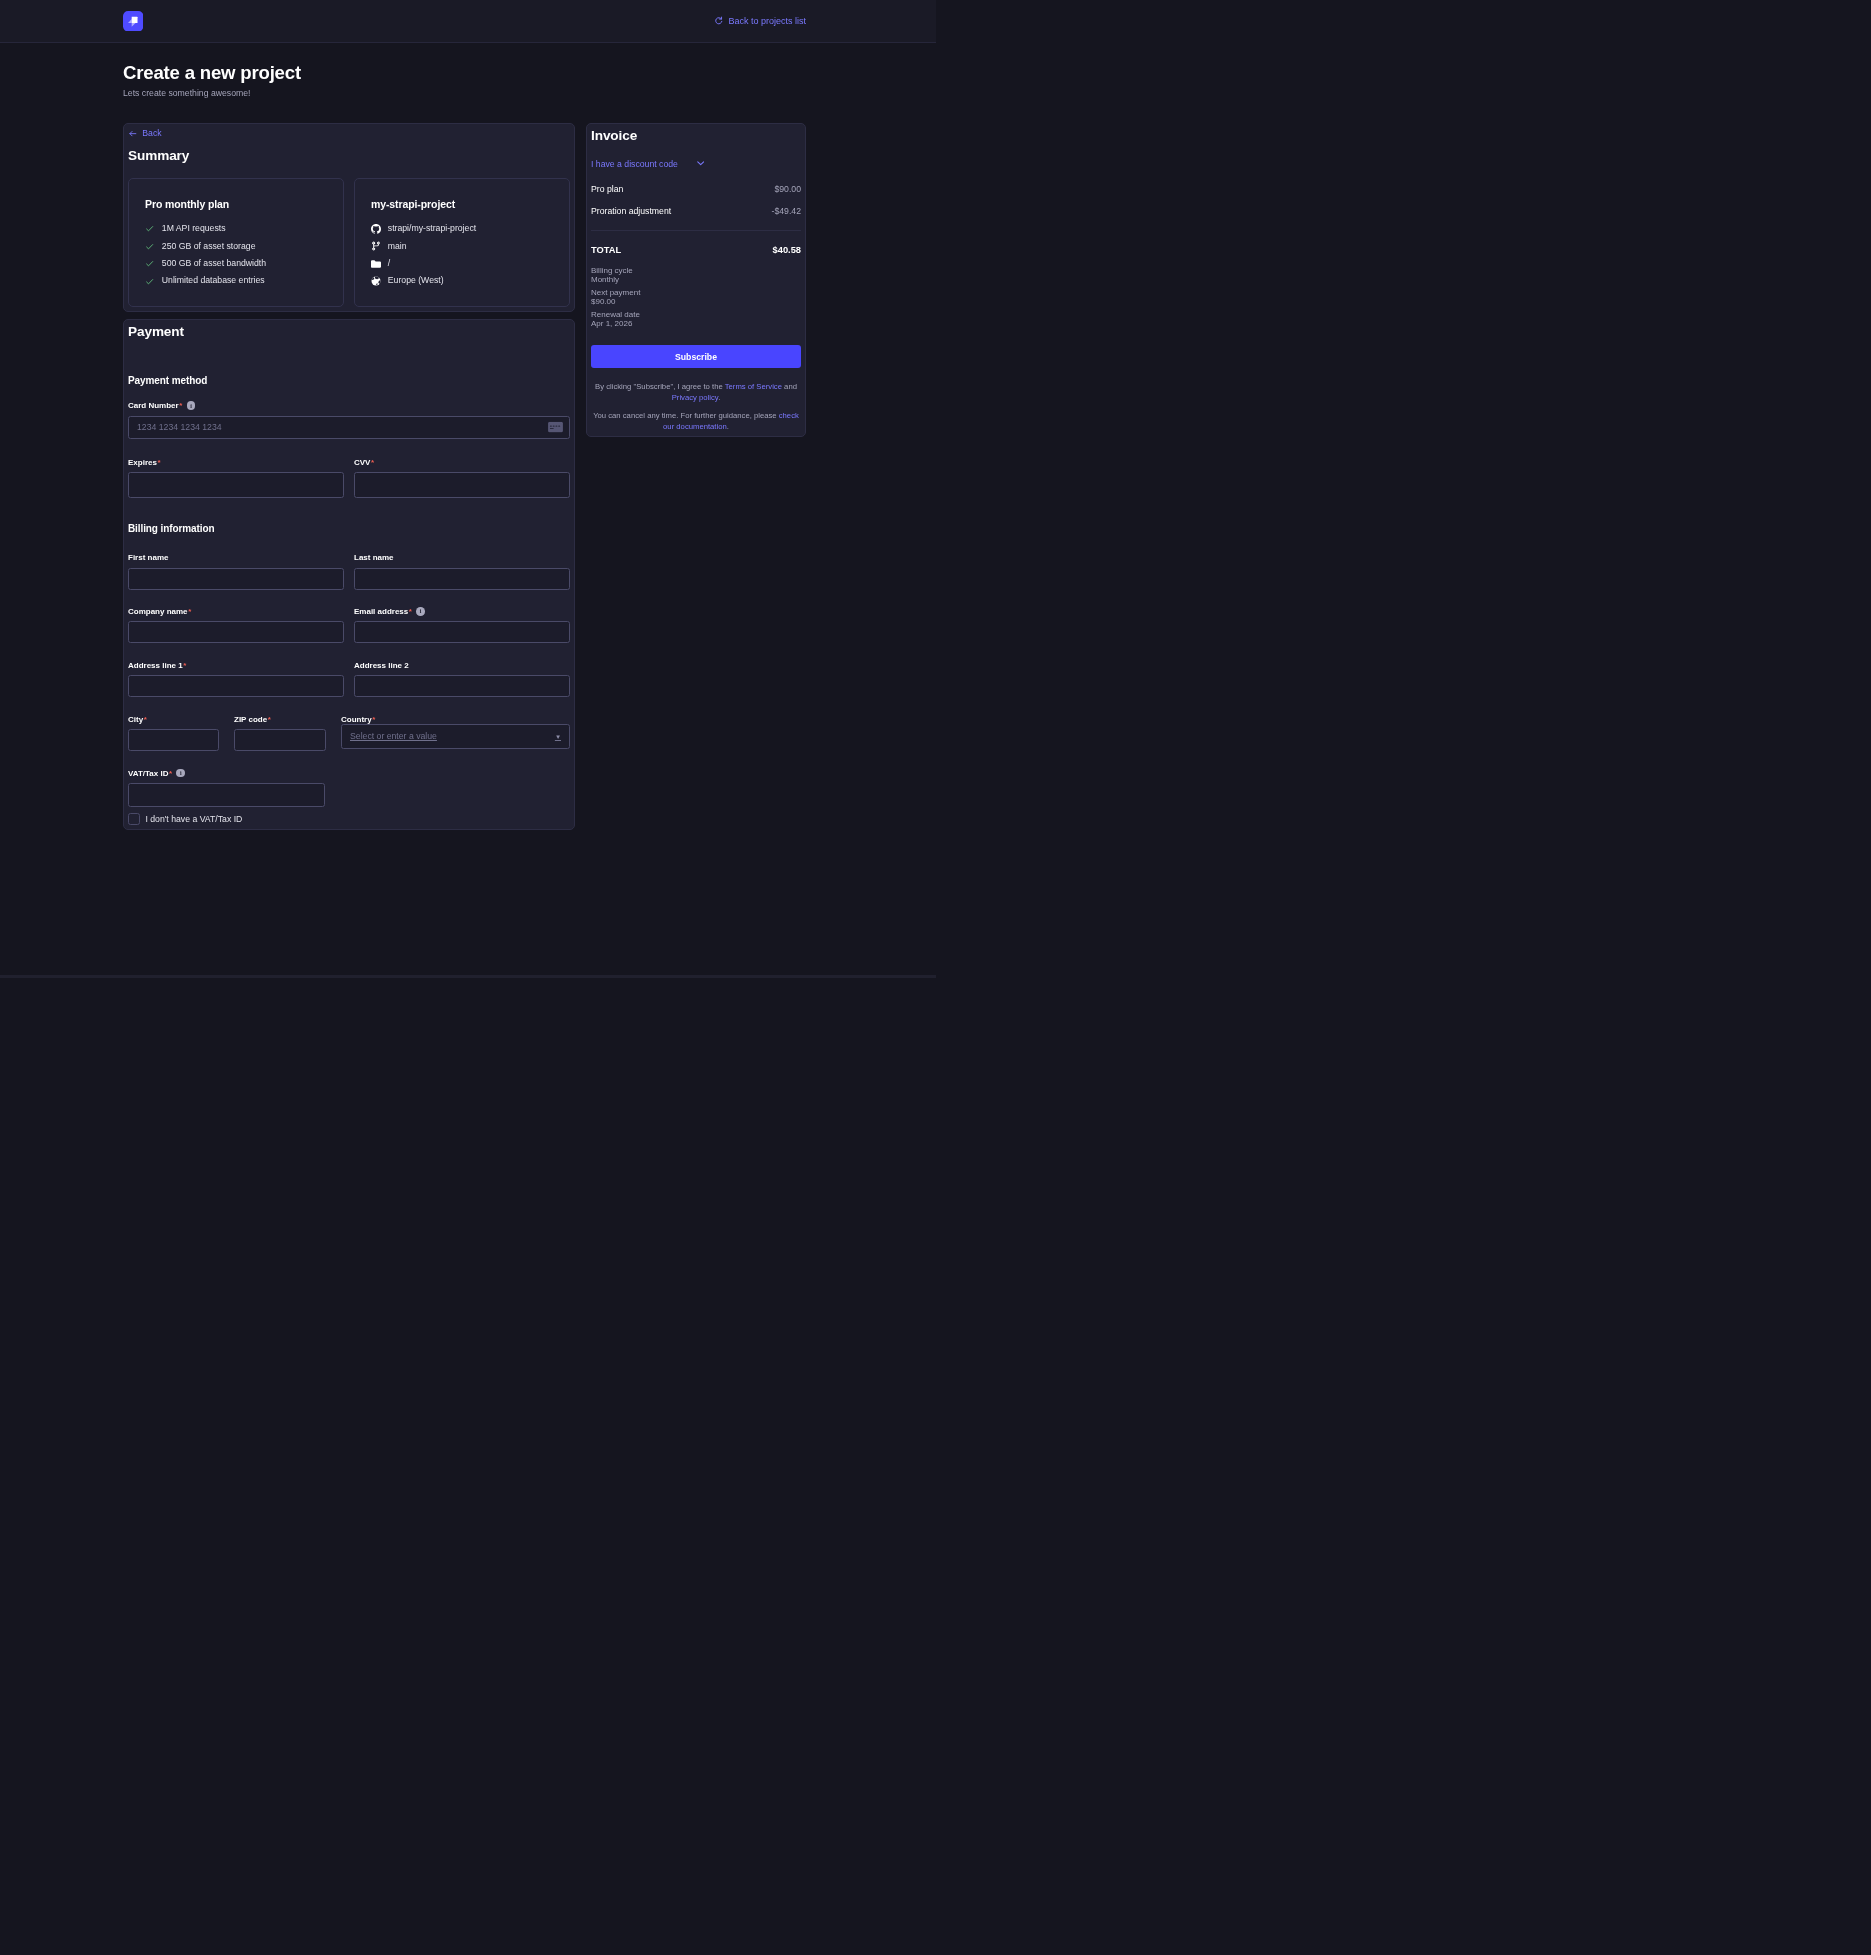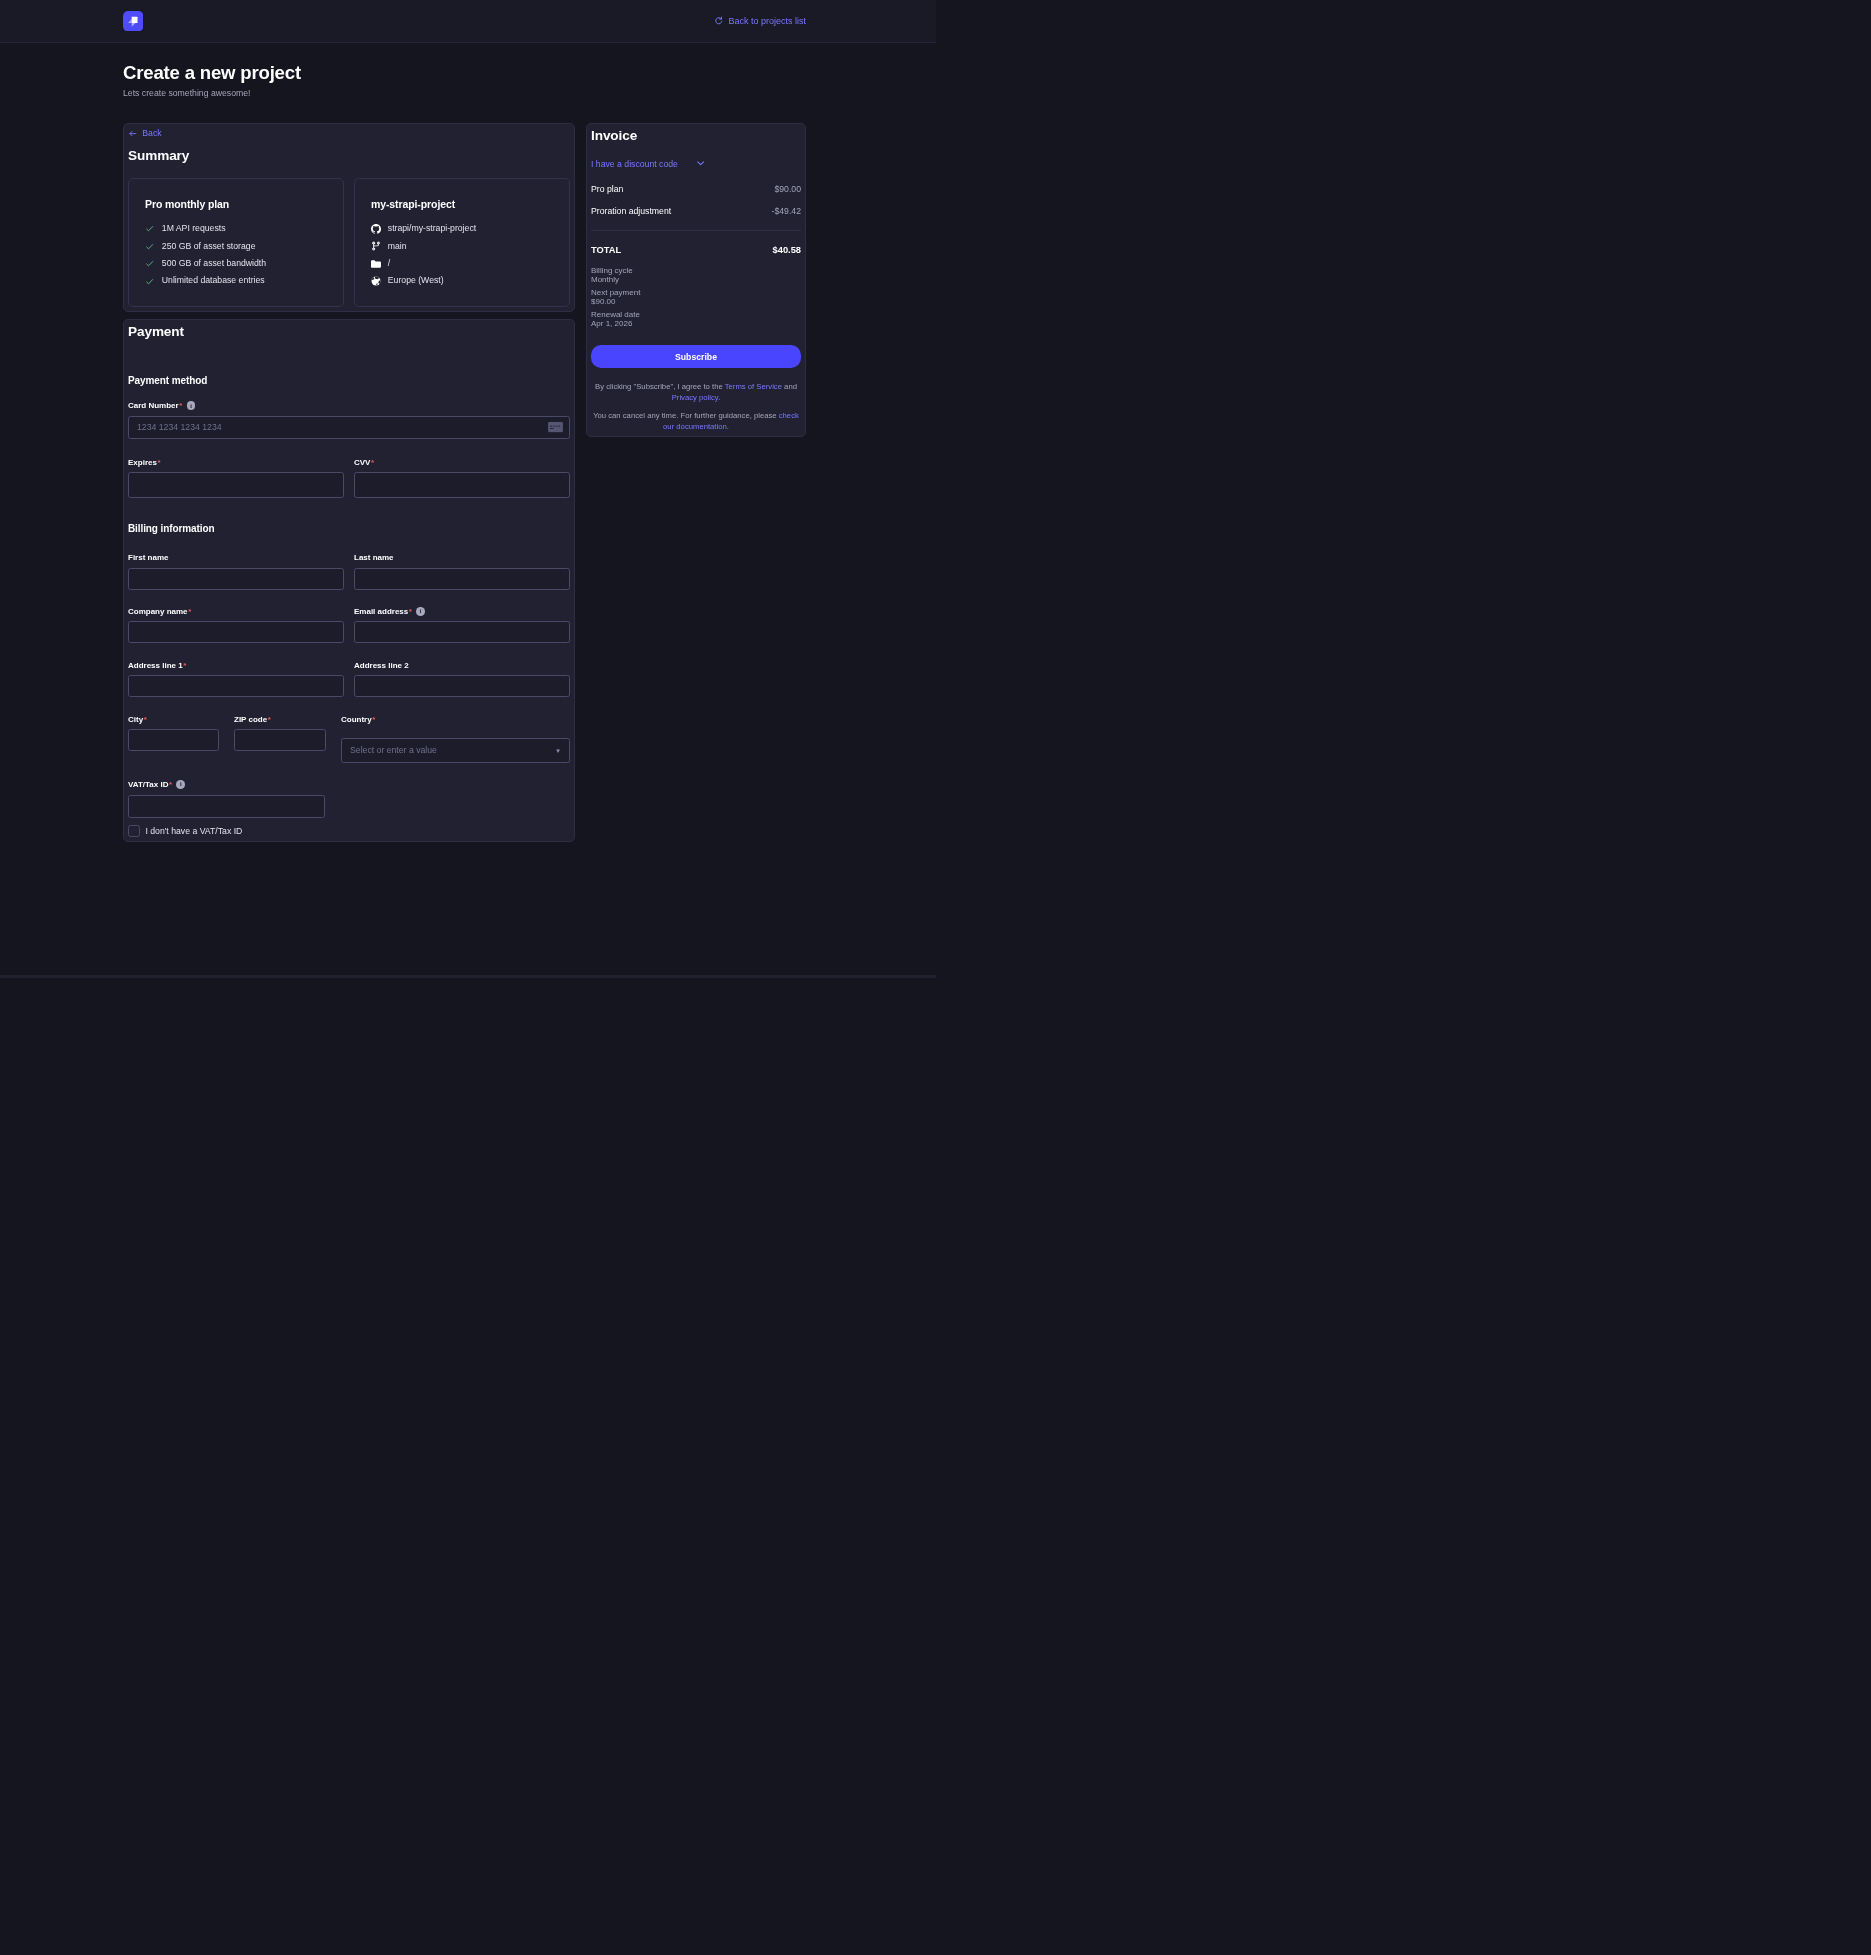--- a/index.html
+++ b/index.html
@@ -67,42 +67,42 @@
     border-radius:2.5px;color:var(--text);font-size:8.7px;font-family:"Liberation Sans",sans-serif;outline:none;}
   input::placeholder{color:var(--placeholder);}
   .input-wrap{position:relative;margin-top:5.6px;}
   .card-input input{height:23.5px;padding:0 27px 0 8px;}
   .cc-icon{position:absolute;right:6.8px;top:50%;transform:translateY(-50%);}
   .row-2{display:grid;grid-template-columns:1fr 1fr;column-gap:10px;margin-top:18.6px;}
   .row-2.tight{margin-top:17.3px;}
   .exp-cvv input{height:26px;padding:0 8px;}
   .b-input{height:22px;padding:0 8px;margin-top:5.6px;}
   .row-city{display:grid;grid-template-columns:91px 92px 1fr;column-gap:15px;margin-top:17.3px;}
-  .fake-select{height:25px;margin-top:14px;display:flex;align-items:center;justify-content:space-between;
-    padding:0 8px;color:var(--placeholder);cursor:pointer;}
+  .fake-select{height:25px;margin-top:0;display:flex;align-items:center;justify-content:space-between;
+    padding:0 8px;color:var(--placeholder);cursor:pointer;text-decoration:underline;}
   .fake-select .caret{color:#8e8ea9;font-size:6.2px;}
   .vat-field{margin-top:17.3px;width:197px;}
   .vat-field input{height:23.5px;padding:0 8px;margin-top:5.6px;}
   .cbx-row{display:flex;align-items:center;gap:5.6px;margin-top:6.8px;cursor:pointer;}
   .cbx{width:11.8px;height:11.8px;border:0.6px solid var(--input-border);border-radius:2.5px;background:transparent;flex:0 0 11.8px;}
   .cbx-label{font-size:8.7px;color:var(--text-soft);}
 
   
   .invoice-card h2{font-size:13.6px;font-weight:700;letter-spacing:-0.1px;}
   .discount-link{margin-top:15.5px;display:inline-flex;align-items:center;gap:19px;color:var(--purple);
     font-size:8.7px;text-decoration:none;cursor:pointer;}
   .inv-rows{margin-top:15.5px;display:flex;flex-direction:column;gap:11.8px;}
   .inv-row{display:flex;justify-content:space-between;font-size:8.7px;}
   .inv-row .val{color:var(--muted);}
   .inv-divider{border:none;border-top:0.6px solid var(--card-border);margin:14.2px 0 13.6px;}
   .inv-total{display:flex;justify-content:space-between;font-size:9.3px;font-weight:700;}
   .inv-details{margin-top:11px;display:flex;flex-direction:column;gap:4.3px;}
   .inv-detail{display:flex;justify-content:space-between;font-size:8px;color:var(--muted);flex-direction:column;}
   .subscribe{display:block;width:100%;height:23px;margin-top:16.7px;background:var(--blue);color:#fff;
-    border:none;border-radius:10px;font-size:8.7px;font-weight:700;font-family:"Liberation Sans",sans-serif;cursor:pointer;text-align:center;}
+    border:none;border-radius:3px;font-size:8.7px;font-weight:700;font-family:"Liberation Sans",sans-serif;cursor:pointer;text-align:center;}
   .legal{margin-top:12.4px;font-size:7.7px;line-height:1.45;color:var(--muted);text-align:center;}
   .legal + .legal{margin-top:6.8px;}
   .legal a{color:var(--purple);text-decoration:none;cursor:pointer;}
 
   .bottom-strip{position:absolute;left:0;right:0;bottom:0;height:3.1px;background:#20202e;}
 </style>
 </head>
 <body>
 
 <div class="page">

